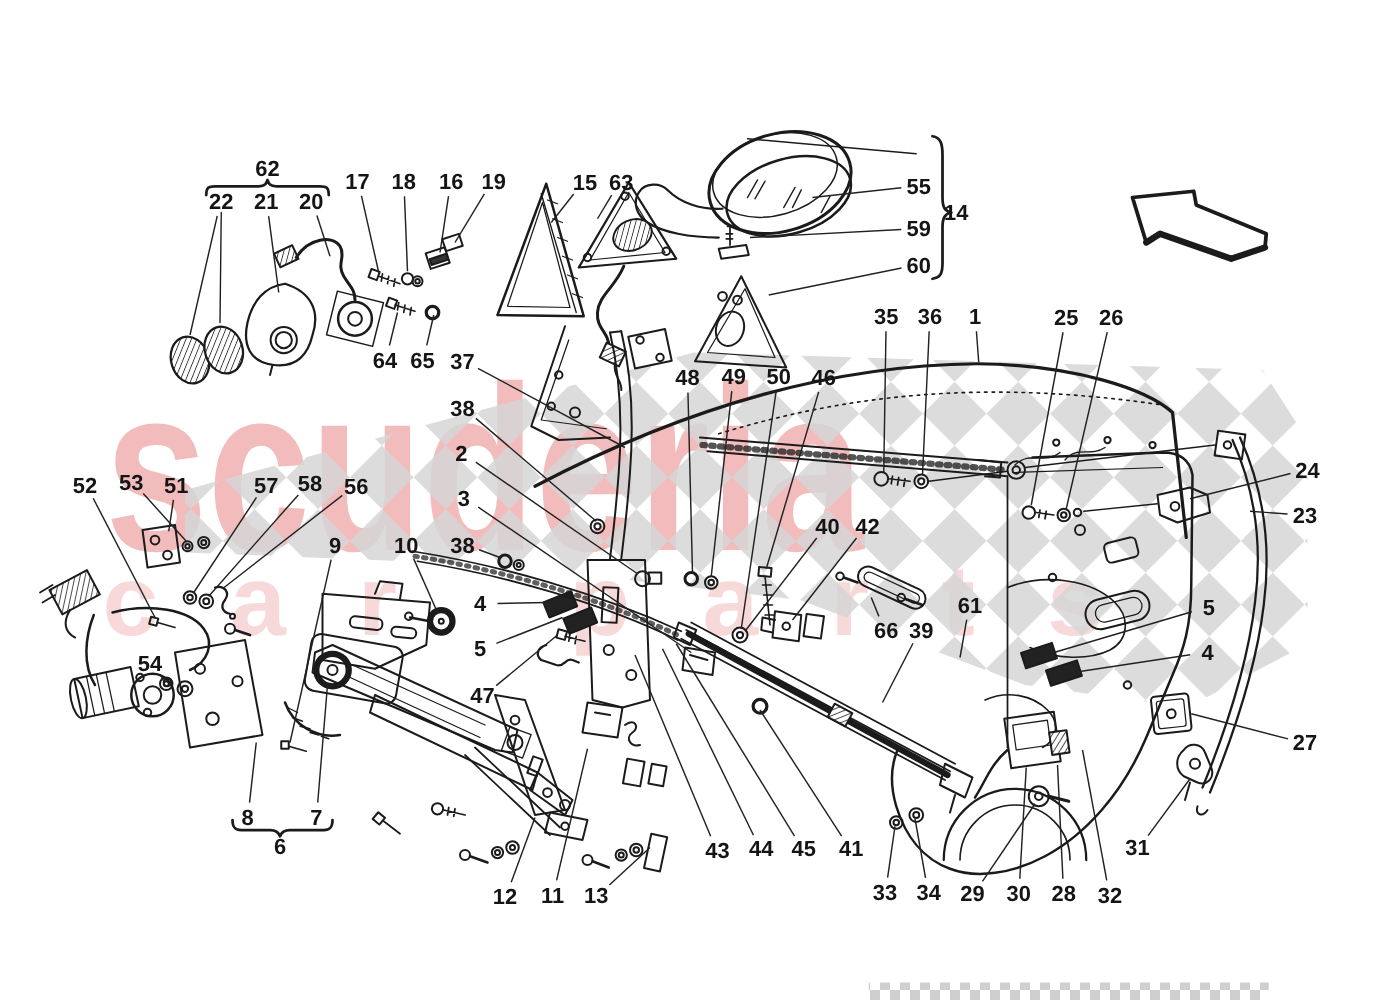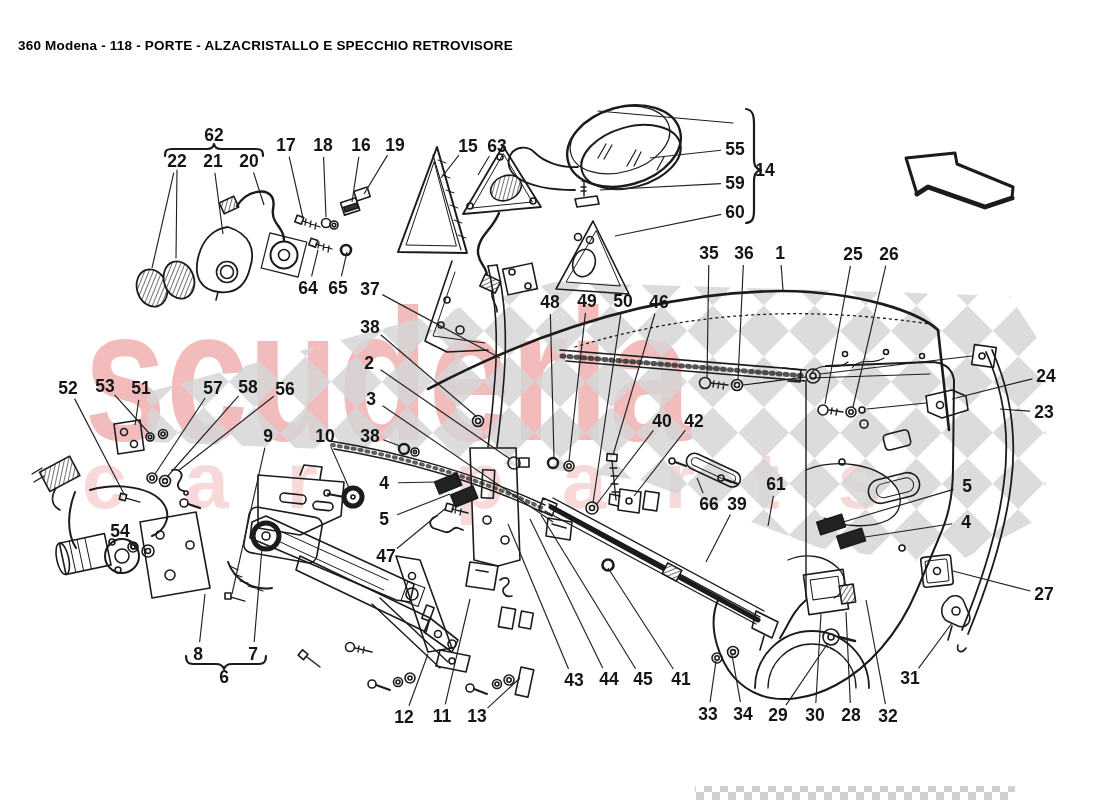--- a/index.html
+++ b/index.html
@@ -504,14 +504,13 @@
         <text x="681" y="685.2" text-anchor="middle" class="lbl">41</text>
         <text x="708" y="720.2" text-anchor="middle" class="lbl">33</text>
         <text x="743" y="720.2" text-anchor="middle" class="lbl">34</text>
         <text x="778" y="721.2" text-anchor="middle" class="lbl">29</text>
         <text x="815" y="721.2" text-anchor="middle" class="lbl">30</text>
         <text x="851" y="721.2" text-anchor="middle" class="lbl">28</text>
         <text x="888" y="722.2" text-anchor="middle" class="lbl">32</text>
       </g>
 </svg>
 
-<div class="ttl" style="position:absolute;left:18px;top:38px">360 Modena - 118 - PORTE - ALZACRISTALLO E SPECCHIO RETROVISORE</div>
 </div>
 
 </body></html>

